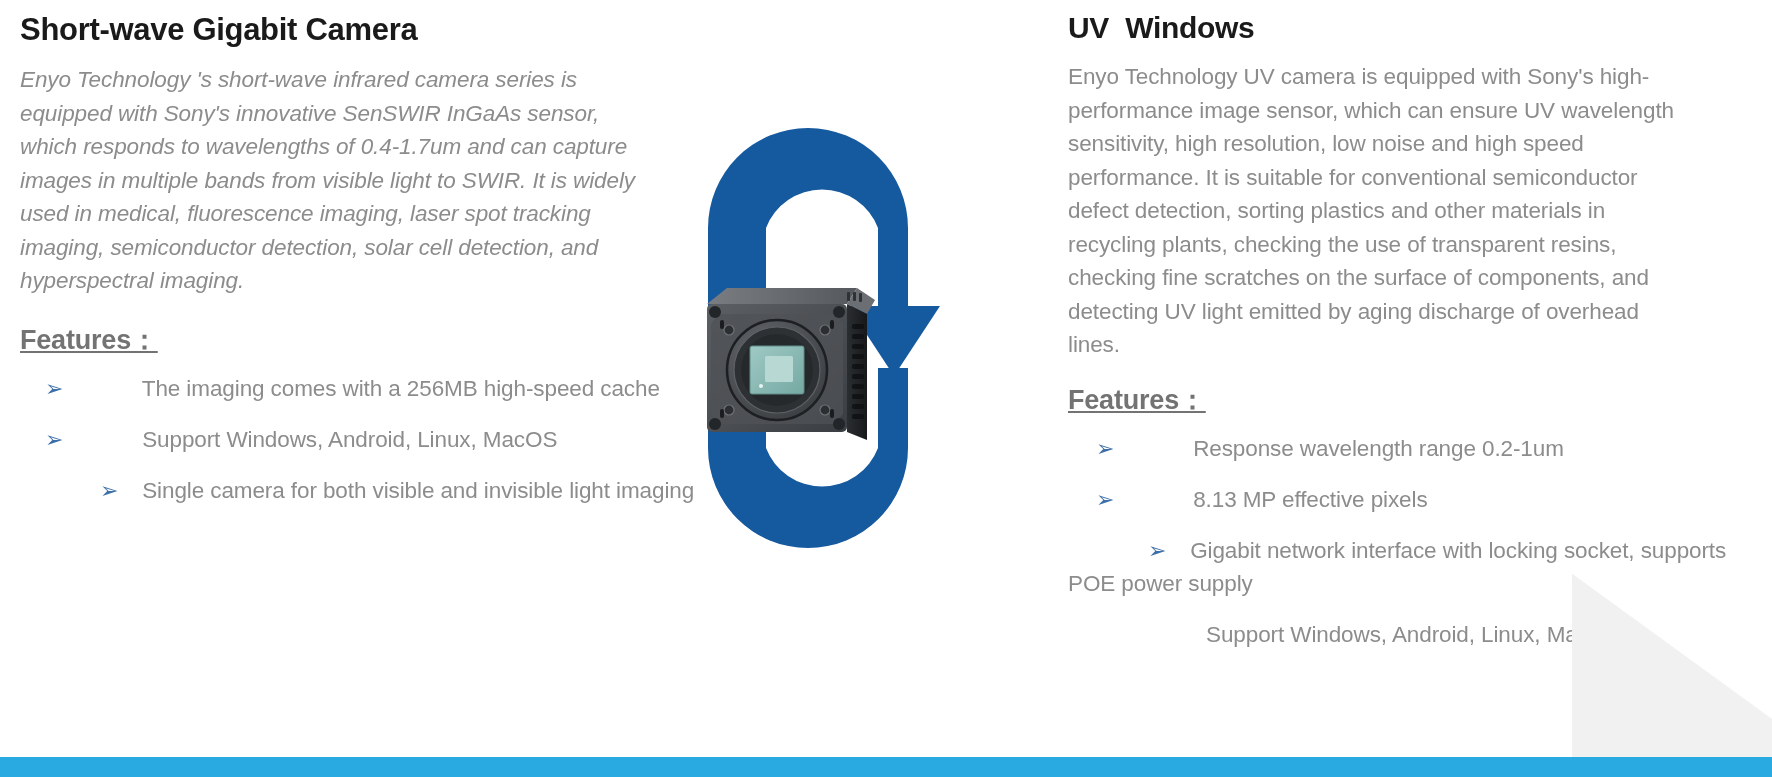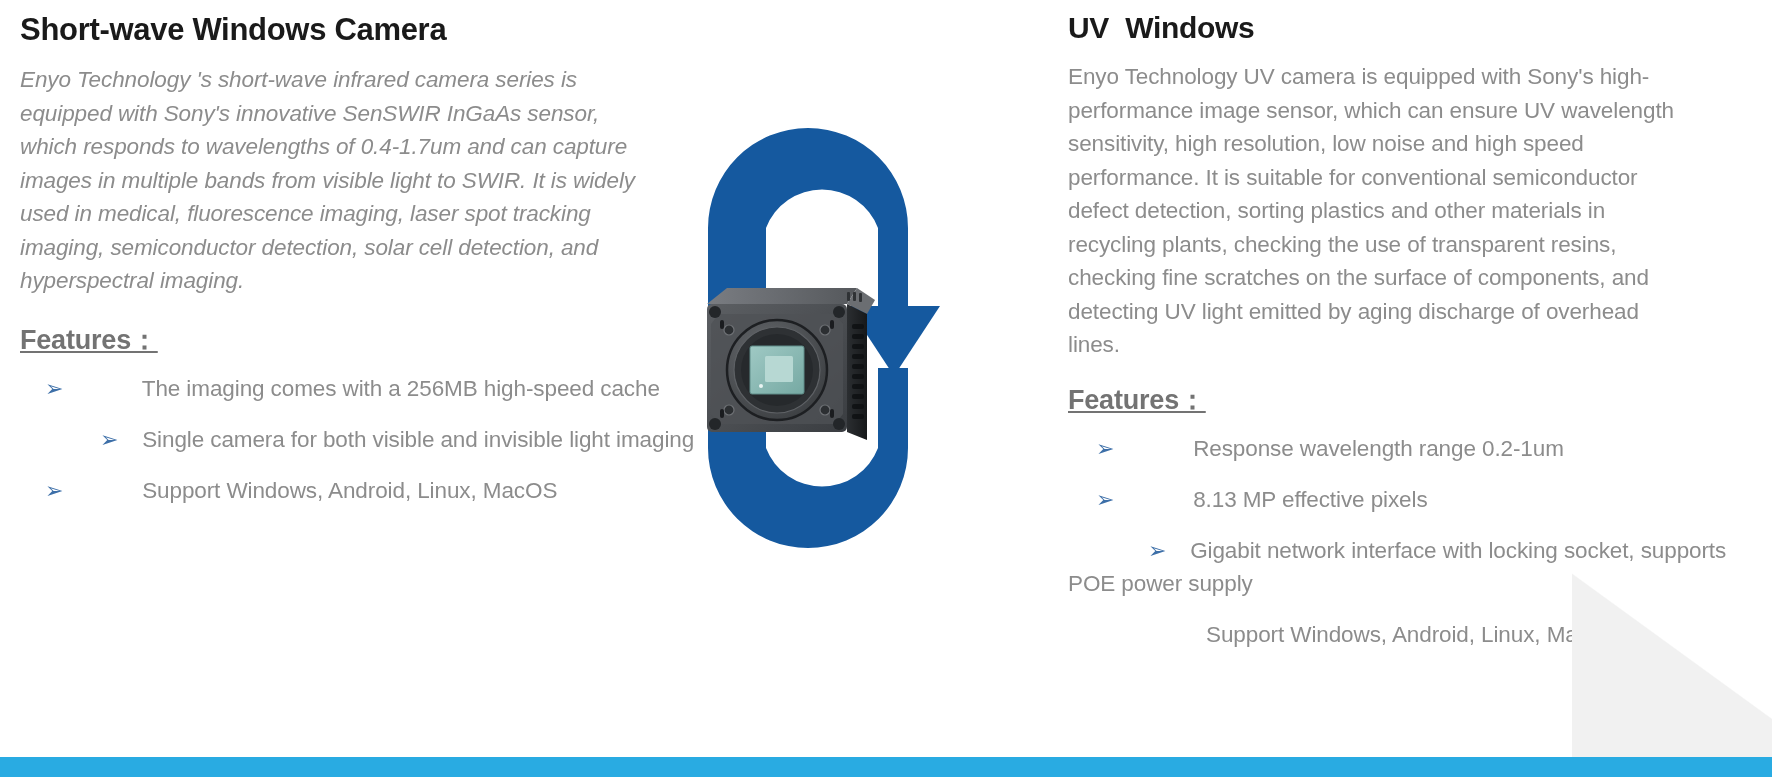--- a/index.html
+++ b/index.html
@@ -257,38 +257,38 @@
 
       <rect x="53" y="64" width="54" height="48" rx="2" fill="url(#gSensor)"></rect>
       <rect x="53" y="64" width="54" height="48" rx="2" fill="none" stroke="#5f8c88" stroke-width="1"></rect>
 
       <rect x="68" y="74" width="28" height="26" rx="1.5" fill="#b7d8d3"></rect>
       <circle cx="64" cy="104" r="2" fill="#e9f4f2"></circle>
     </svg>
   </div>
 
   <div class="col col-left">
-    <h1 class="heading">Short-wave Windows Camera</h1>
+    <h1 class="heading">Short-wave Gigabit Camera</h1>
 
     <p class="body-text">Enyo Technology 's short-wave infrared camera series is equipped with Sony's innovative SenSWIR InGaAs sensor, which responds to wavelengths of 0.4-1.7um and can capture images in multiple bands from visible light to SWIR. It is widely used in medical, fluorescence imaging, laser spot tracking imaging, semiconductor detection, solar cell detection, and hyperspectral imaging.</p>
 
     <h2 class="features-title">Features：</h2>
 
     <ul class="feature-list">
       <li class="feature-item">
         <span class="arrow-icon">➢</span>
         <span>The imaging comes with a 256MB high-speed cache</span>
       </li>
+      <li class="feature-item">
+        <span class="arrow-icon">➢</span>
+        <span>Support Windows, Android, Linux, MacOS</span>
+      </li>
       <li class="feature-item wraps">
         <span class="arrow-pad"></span><span class="arrow-icon">➢</span>
         <span>Single camera for both visible and invisible light imaging</span>
-      </li>
-      <li class="feature-item">
-        <span class="arrow-icon">➢</span>
-        <span>Support Windows, Android, Linux, MacOS</span>
       </li>
     </ul>
   </div>
 
   <div class="col col-right">
     <h1 class="heading">UV  Windows</h1>
 
     <p class="body-text">Enyo Technology UV camera is equipped with Sony's high-performance image sensor, which can ensure UV wavelength sensitivity, high resolution, low noise and high speed performance. It is suitable for conventional semiconductor defect detection, sorting plastics and other materials in recycling plants, checking the use of transparent resins, checking fine scratches on the surface of components, and detecting UV light emitted by aging discharge of overhead lines.</p>
 
     <h2 class="features-title">Features：</h2>

